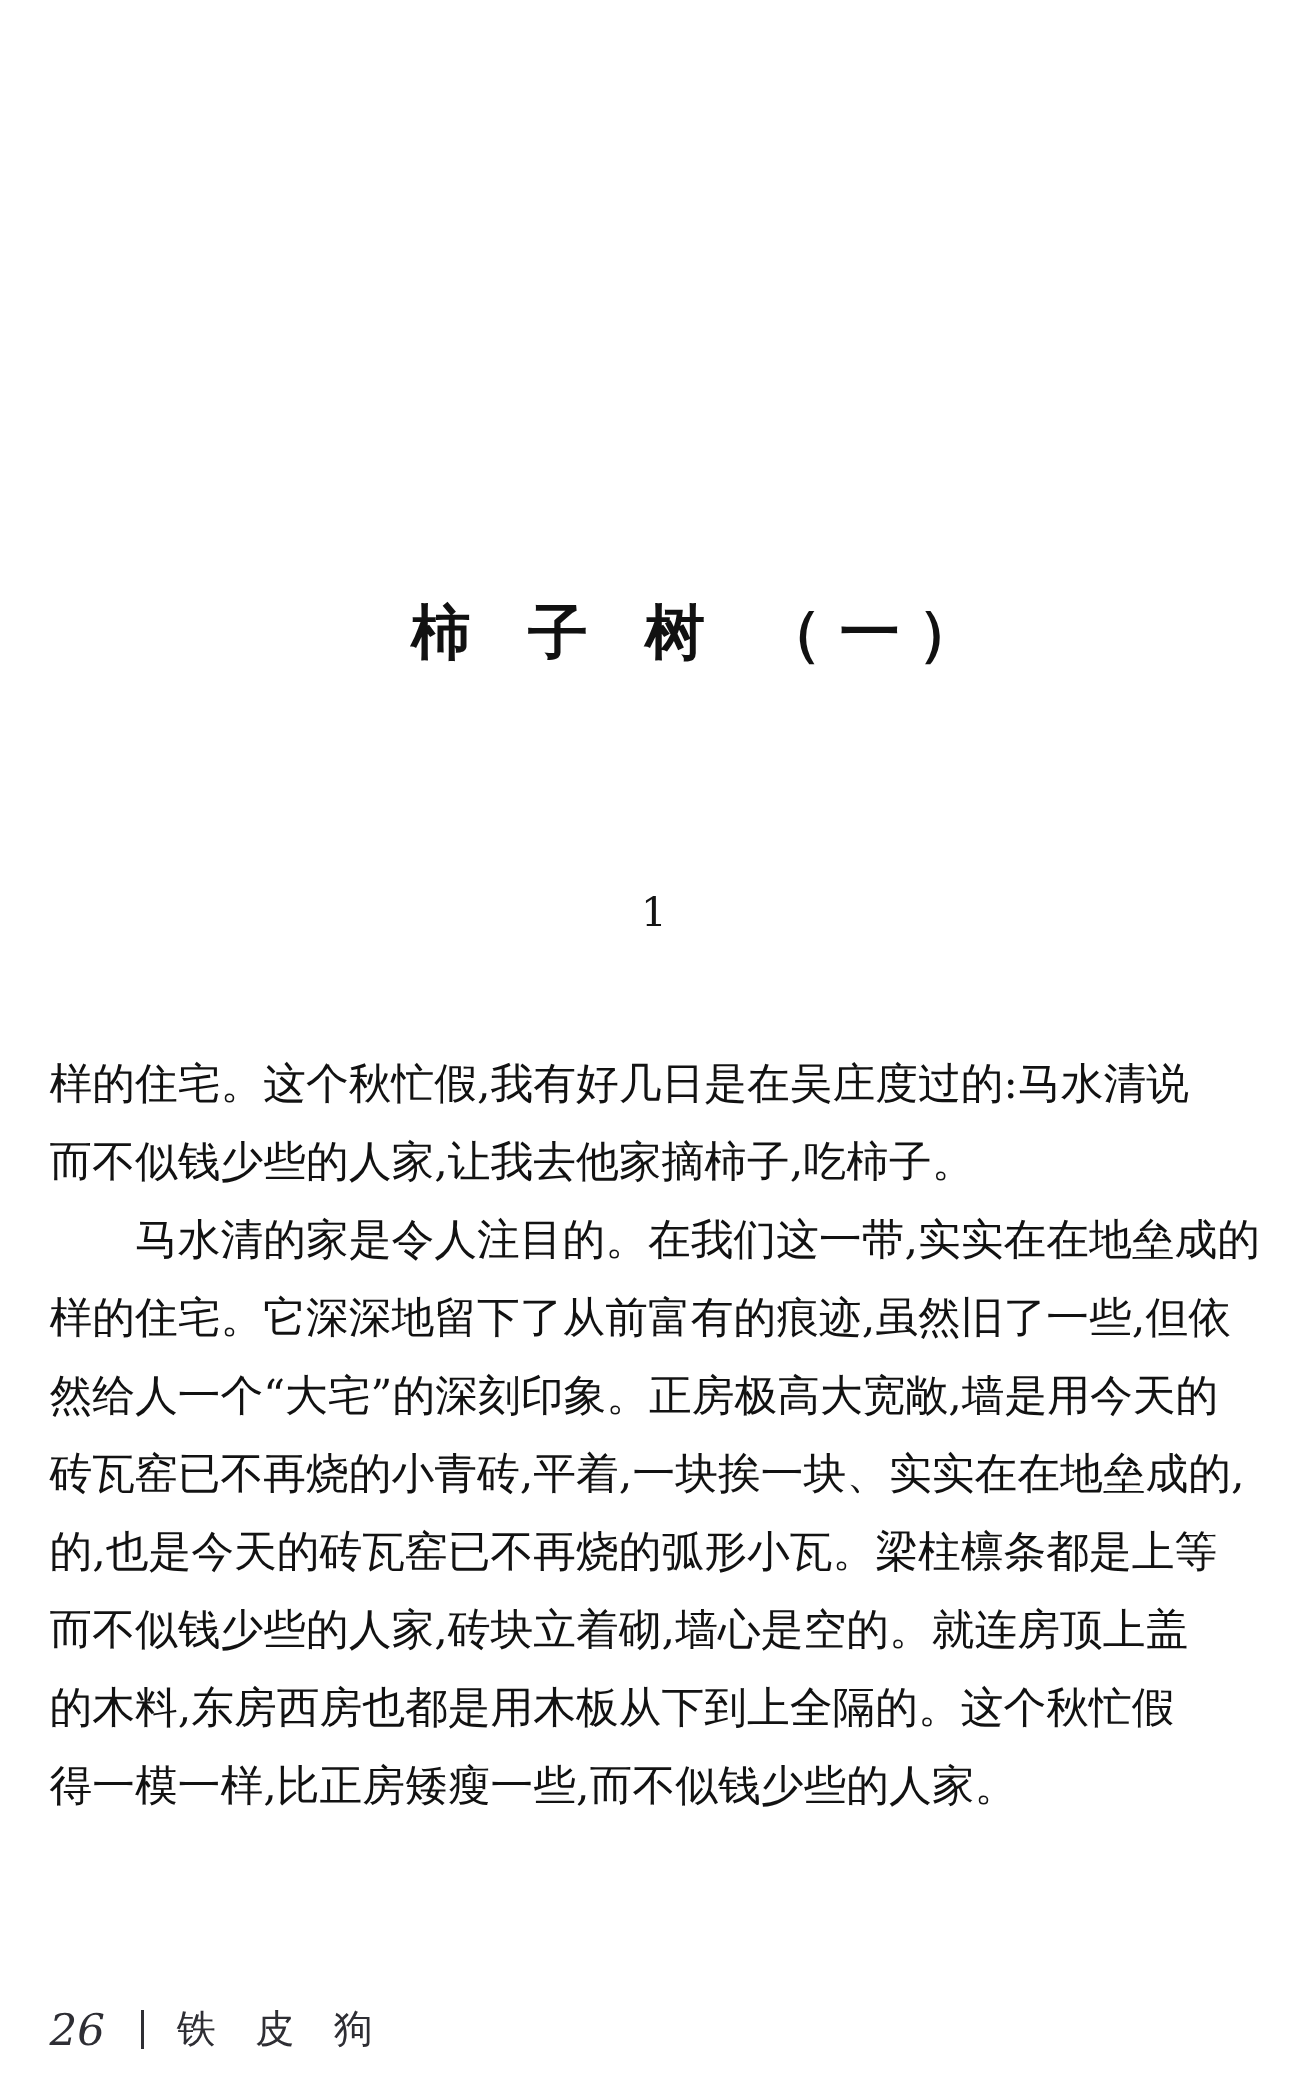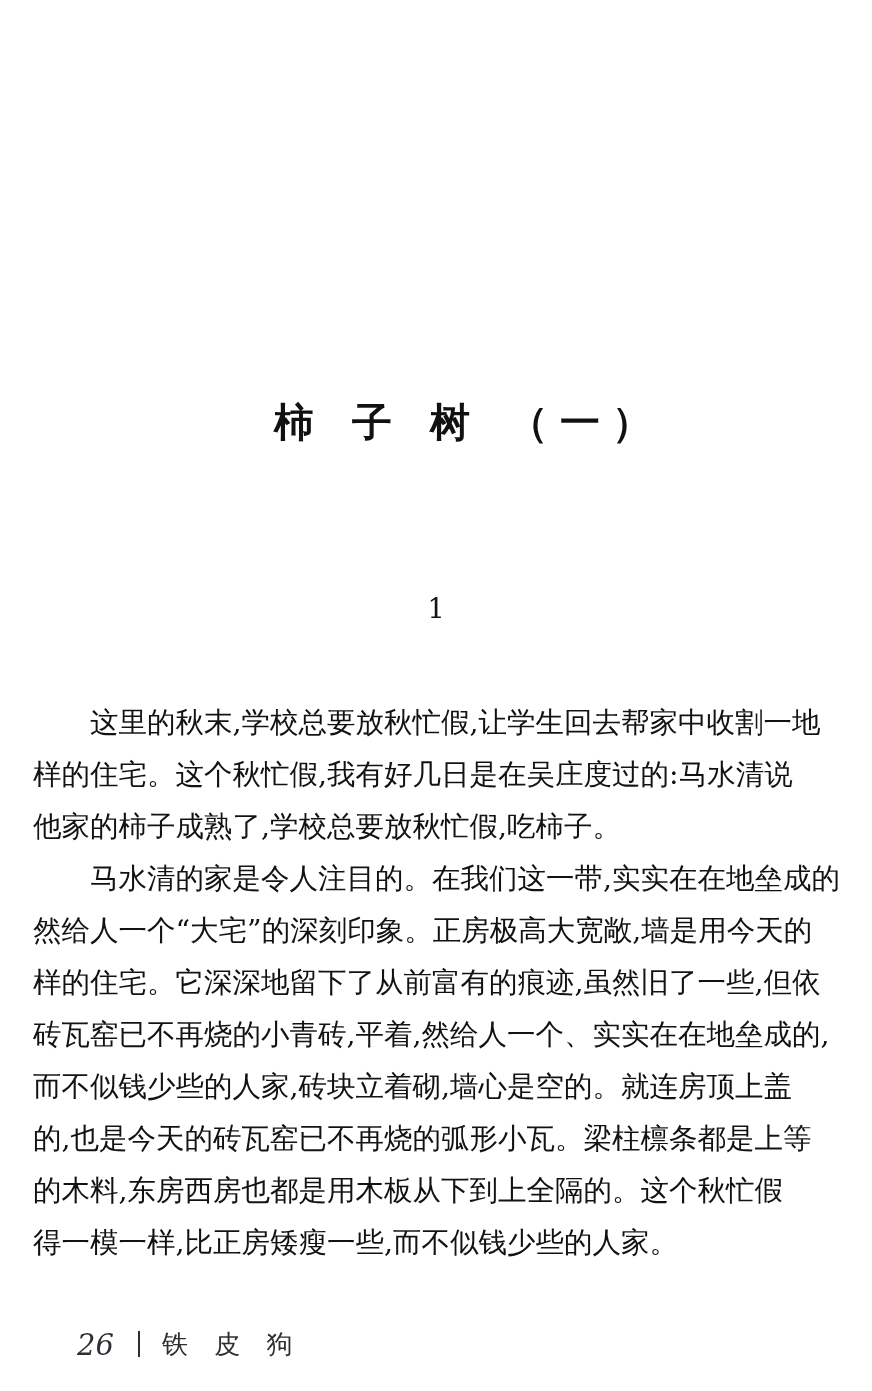--- a/index.html
+++ b/index.html
@@ -76,23 +76,22 @@
     display: inline-block;
     width: 57px;
   }
 
   
   .footer {
     position: absolute;
     left: 33px;
     top: 1331px;
     display: flex;
-    align-items: flex-start;
+    align-items: center;
     height: 44px;
-    margin-left: 44px;
   }
 
   .footer-page-number {
     font-family: "DejaVu Serif", "Liberation Serif", serif;
     font-style: italic;
     font-size: 29px;
     color: #2e2e34;
     line-height: 1;
   }
 
@@ -118,32 +117,31 @@
 
 <div class="page">
 
   <h1 class="chapter-title">柿 子 树 （一）</h1>
 
   <div class="section-number">1</div>
 
   <div class="body-text">
 
     <p>
-      <span class="ln"><span class="indent"></span><span>这里的秋末,学校总要放秋忙假,让学生回去帮家中收割一地</span></span>
       <span class="ln">样的住宅。这个秋忙假,我有好几日是在吴庄度过的:马水清说</span>
-      <span class="ln">他家的柿子成熟了,学校总要放秋忙假,吃柿子。</span>
+      <span class="ln">而不似钱少些的人家,让我去他家摘柿子,吃柿子。</span>
     </p>
 
     <p>
       <span class="ln"><span class="indent"></span><span>马水清的家是令人注目的。在我们这一带,实实在在地垒成的</span></span>
+      <span class="ln">样的住宅。它深深地留下了从前富有的痕迹,虽然旧了一些,但依</span>
       <span class="ln">然给人一个“大宅”的深刻印象。正房极高大宽敞,墙是用今天的</span>
-      <span class="ln">样的住宅。它深深地留下了从前富有的痕迹,虽然旧了一些,但依</span>
-      <span class="ln">砖瓦窑已不再烧的小青砖,平着,然给人一个、实实在在地垒成的,</span>
+      <span class="ln">砖瓦窑已不再烧的小青砖,平着,一块挨一块、实实在在地垒成的,</span>
+      <span class="ln">的,也是今天的砖瓦窑已不再烧的弧形小瓦。梁柱檩条都是上等</span>
       <span class="ln">而不似钱少些的人家,砖块立着砌,墙心是空的。就连房顶上盖</span>
-      <span class="ln">的,也是今天的砖瓦窑已不再烧的弧形小瓦。梁柱檩条都是上等</span>
       <span class="ln">的木料,东房西房也都是用木板从下到上全隔的。这个秋忙假</span>
       <span class="ln">得一模一样,比正房矮瘦一些,而不似钱少些的人家。</span>
     </p>
 
   </div>
 
   <div class="footer">
     <span class="footer-page-number">26</span>
     <span class="footer-rule"></span>
     <span class="footer-book-title">铁 皮 狗</span>

